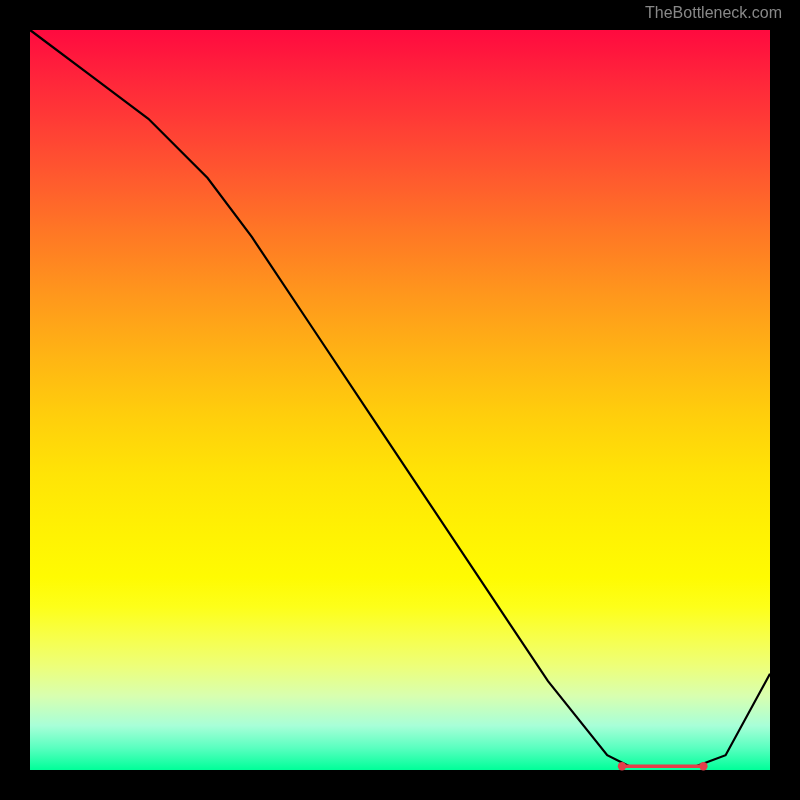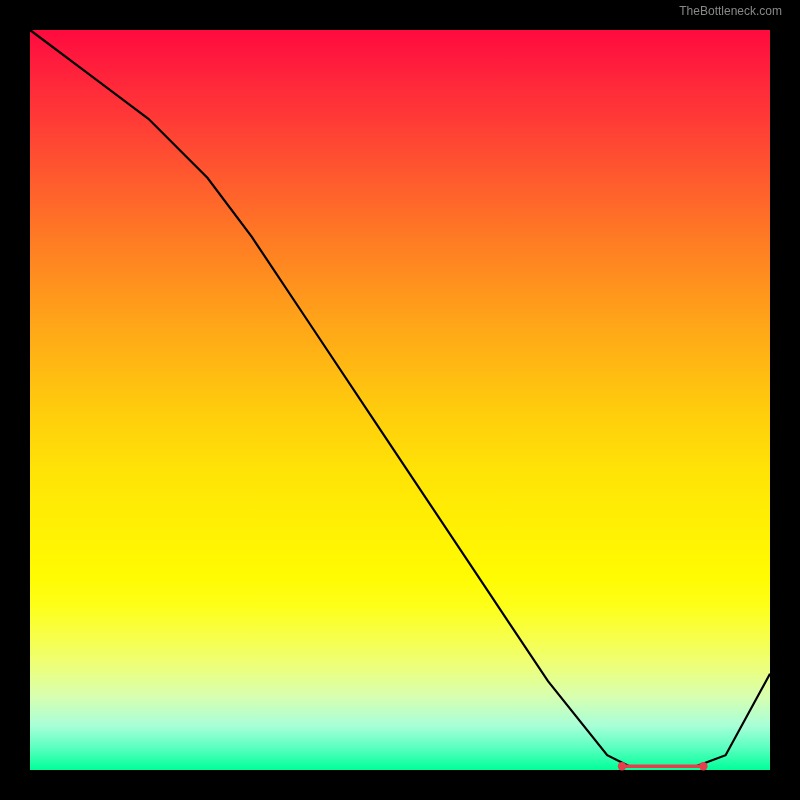--- a/index.html
+++ b/index.html
@@ -9,21 +9,21 @@
     background: #000;
     position: relative;
     font-family: Arial, Helvetica, sans-serif;
     overflow: hidden;
   }
   .watermark {
     position: absolute;
     top: 4px;
     right: 18px;
     color: #888;
-    font-size: 12px;
+    font-size: 16px;
     font-weight: 500;
     z-index: 10;
   }
   .plot-area {
     position: absolute;
     left: 30px;
     top: 30px;
     width: 740px;
     height: 740px;
     background: linear-gradient(to bottom,

